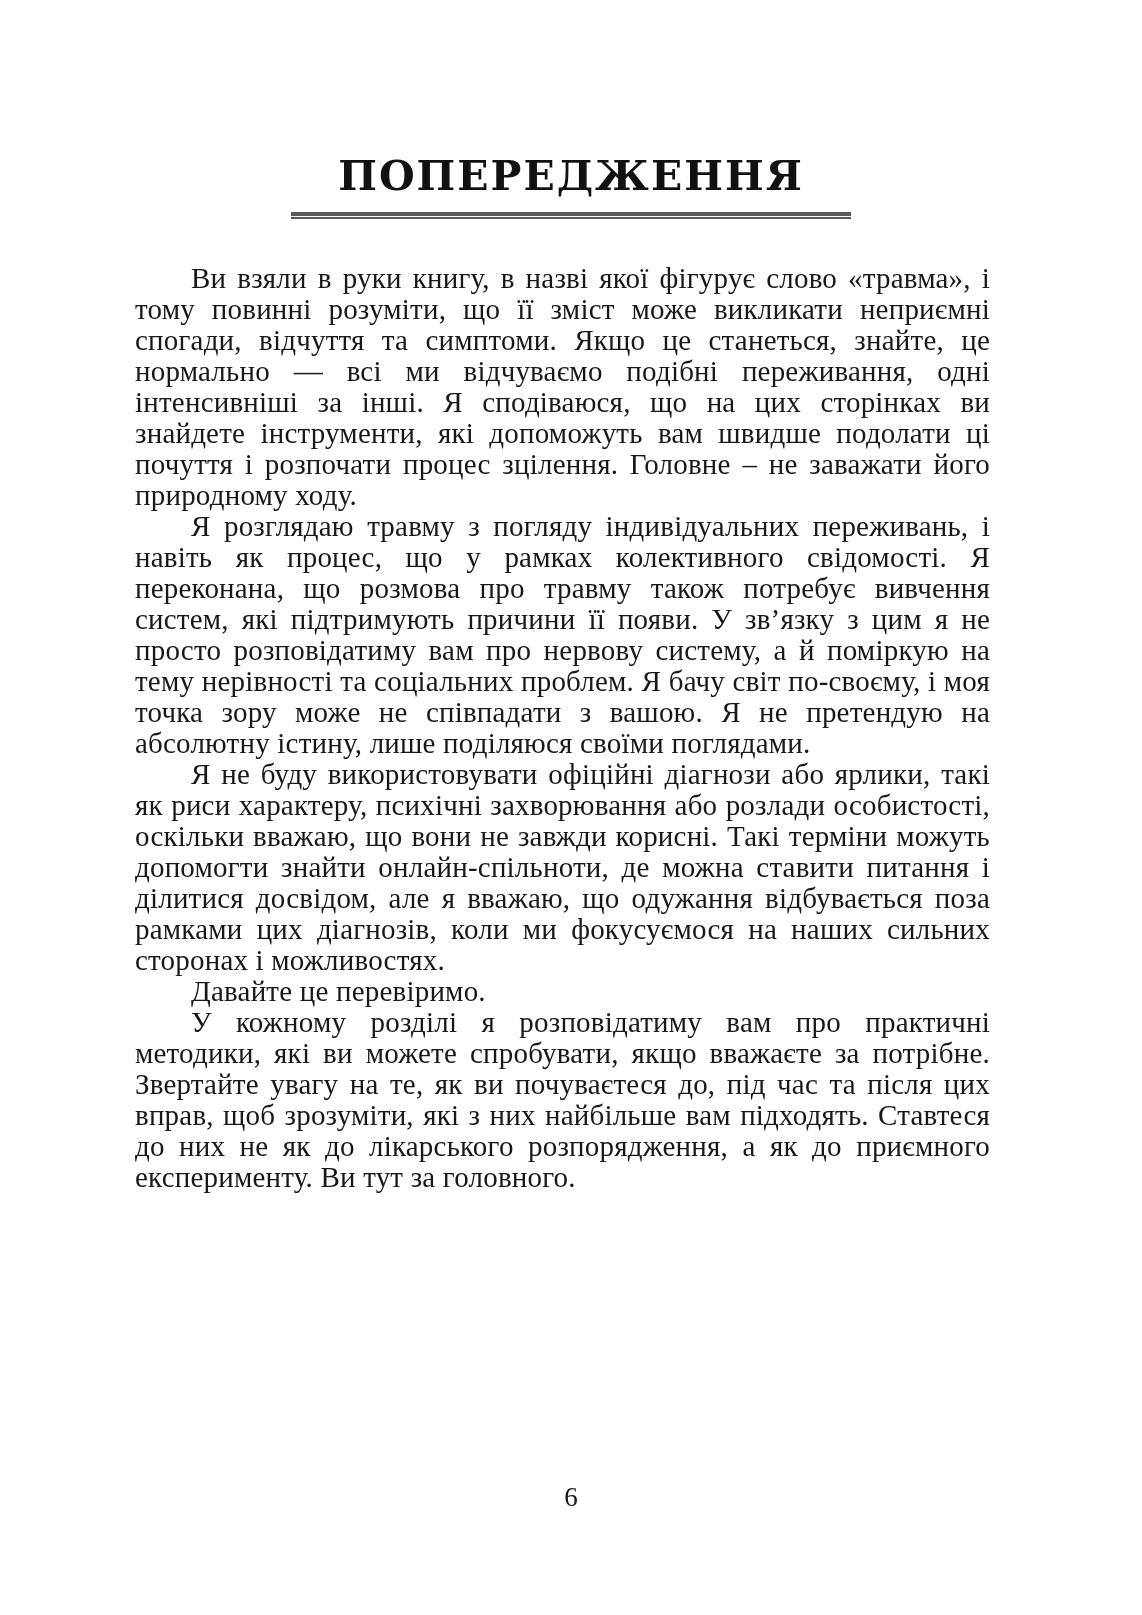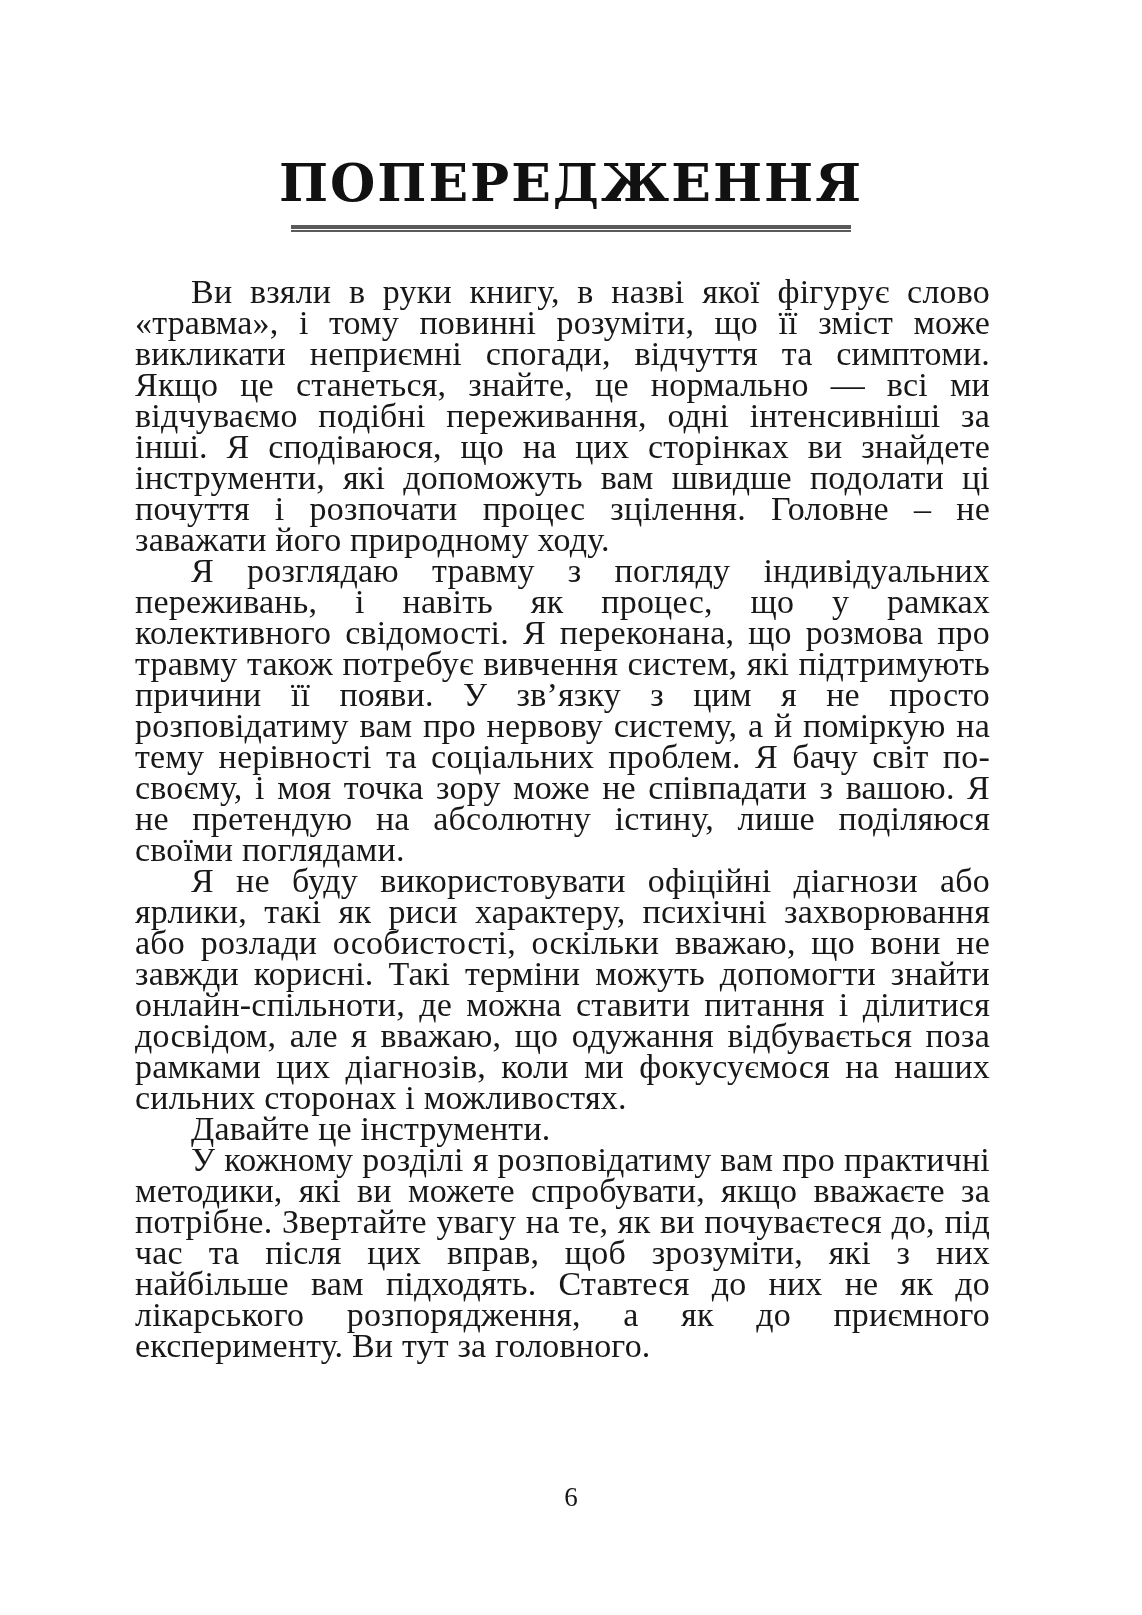--- a/index.html
+++ b/index.html
@@ -16,36 +16,36 @@
     box-sizing: border-box;
     font-family: "Liberation Serif", serif;
     color: #181818;
     overflow: hidden;
   }
   .title {
     margin: 152px 0 0 0;
     text-align: center;
     font-family: "DejaVu Serif", "Liberation Serif", serif;
     font-weight: bold;
-    font-size: 52px;
+    font-size: 41px;
     letter-spacing: 2px;
     color: #111111;
   }
   .divider {
     width: 560px;
     height: 7px;
     margin: 12px auto 0 auto;
     border-top: 4px solid #5a5a5a;
     border-bottom: 2px solid #5a5a5a;
     box-sizing: border-box;
   }
   .content {
     padding: 44px 152px 0 135px;
     text-align: justify;
-    font-size: 34px;
+    font-size: 29px;
     line-height: 31px;
     letter-spacing: 0.2px;
   }
   .content p {
     margin: 0;
     text-indent: 56px;
   }
   .page-number {
     position: absolute;
     left: 0;
@@ -62,19 +62,19 @@
 <div class="page">
 
   <h1 class="title">ПОПЕРЕДЖЕННЯ</h1>
 
   <div class="divider"></div>
 
   <div class="content">
     <p>Ви взяли в руки книгу, в назві якої фігурує слово «травма», і тому повинні розуміти, що її зміст може викликати неприємні спогади, відчуття та симптоми. Якщо це станеться, знайте, це нормально — всі ми відчуваємо подібні переживання, одні інтенсивніші за інші. Я сподіваюся, що на цих сторінках ви знайдете інструменти, які допоможуть вам швидше подолати ці почуття і розпочати процес зцілення. Головне – не заважати його природному ходу.</p>
     <p>Я розглядаю травму з погляду індивідуальних переживань, і навіть як процес, що у рамках колективного свідомості. Я переконана, що розмова про травму також потребує вивчення систем, які підтримують причини її появи. У зв’язку з цим я не просто розповідатиму вам про нервову систему, а й поміркую на тему нерівності та соціальних проблем. Я бачу світ по-своєму, і моя точка зору може не співпадати з вашою. Я не претендую на абсолютну істину, лише поділяюся своїми поглядами.</p>
     <p>Я не буду використовувати офіційні діагнози або ярлики, такі як риси характеру, психічні захворювання або розлади особистості, оскільки вважаю, що вони не завжди корисні. Такі терміни можуть допомогти знайти онлайн-спільноти, де можна ставити питання і ділитися досвідом, але я вважаю, що одужання відбувається поза рамками цих діагнозів, коли ми фокусуємося на наших сильних сторонах і можливостях.</p>
-    <p>Давайте це інструменти.</p>
+    <p>Давайте це перевіримо.</p>
     <p>У кожному розділі я розповідатиму вам про практичні методики, які ви можете спробувати, якщо вважаєте за потрібне. Звертайте увагу на те, як ви почуваєтеся до, під час та після цих вправ, щоб зрозуміти, які з них найбільше вам підходять. Ставтеся до них не як до лікарського розпорядження, а як до приємного експерименту. Ви тут за головного.</p>
   </div>
 
   <div class="page-number">6</div>
 
 </div>
 
 </body></html>

